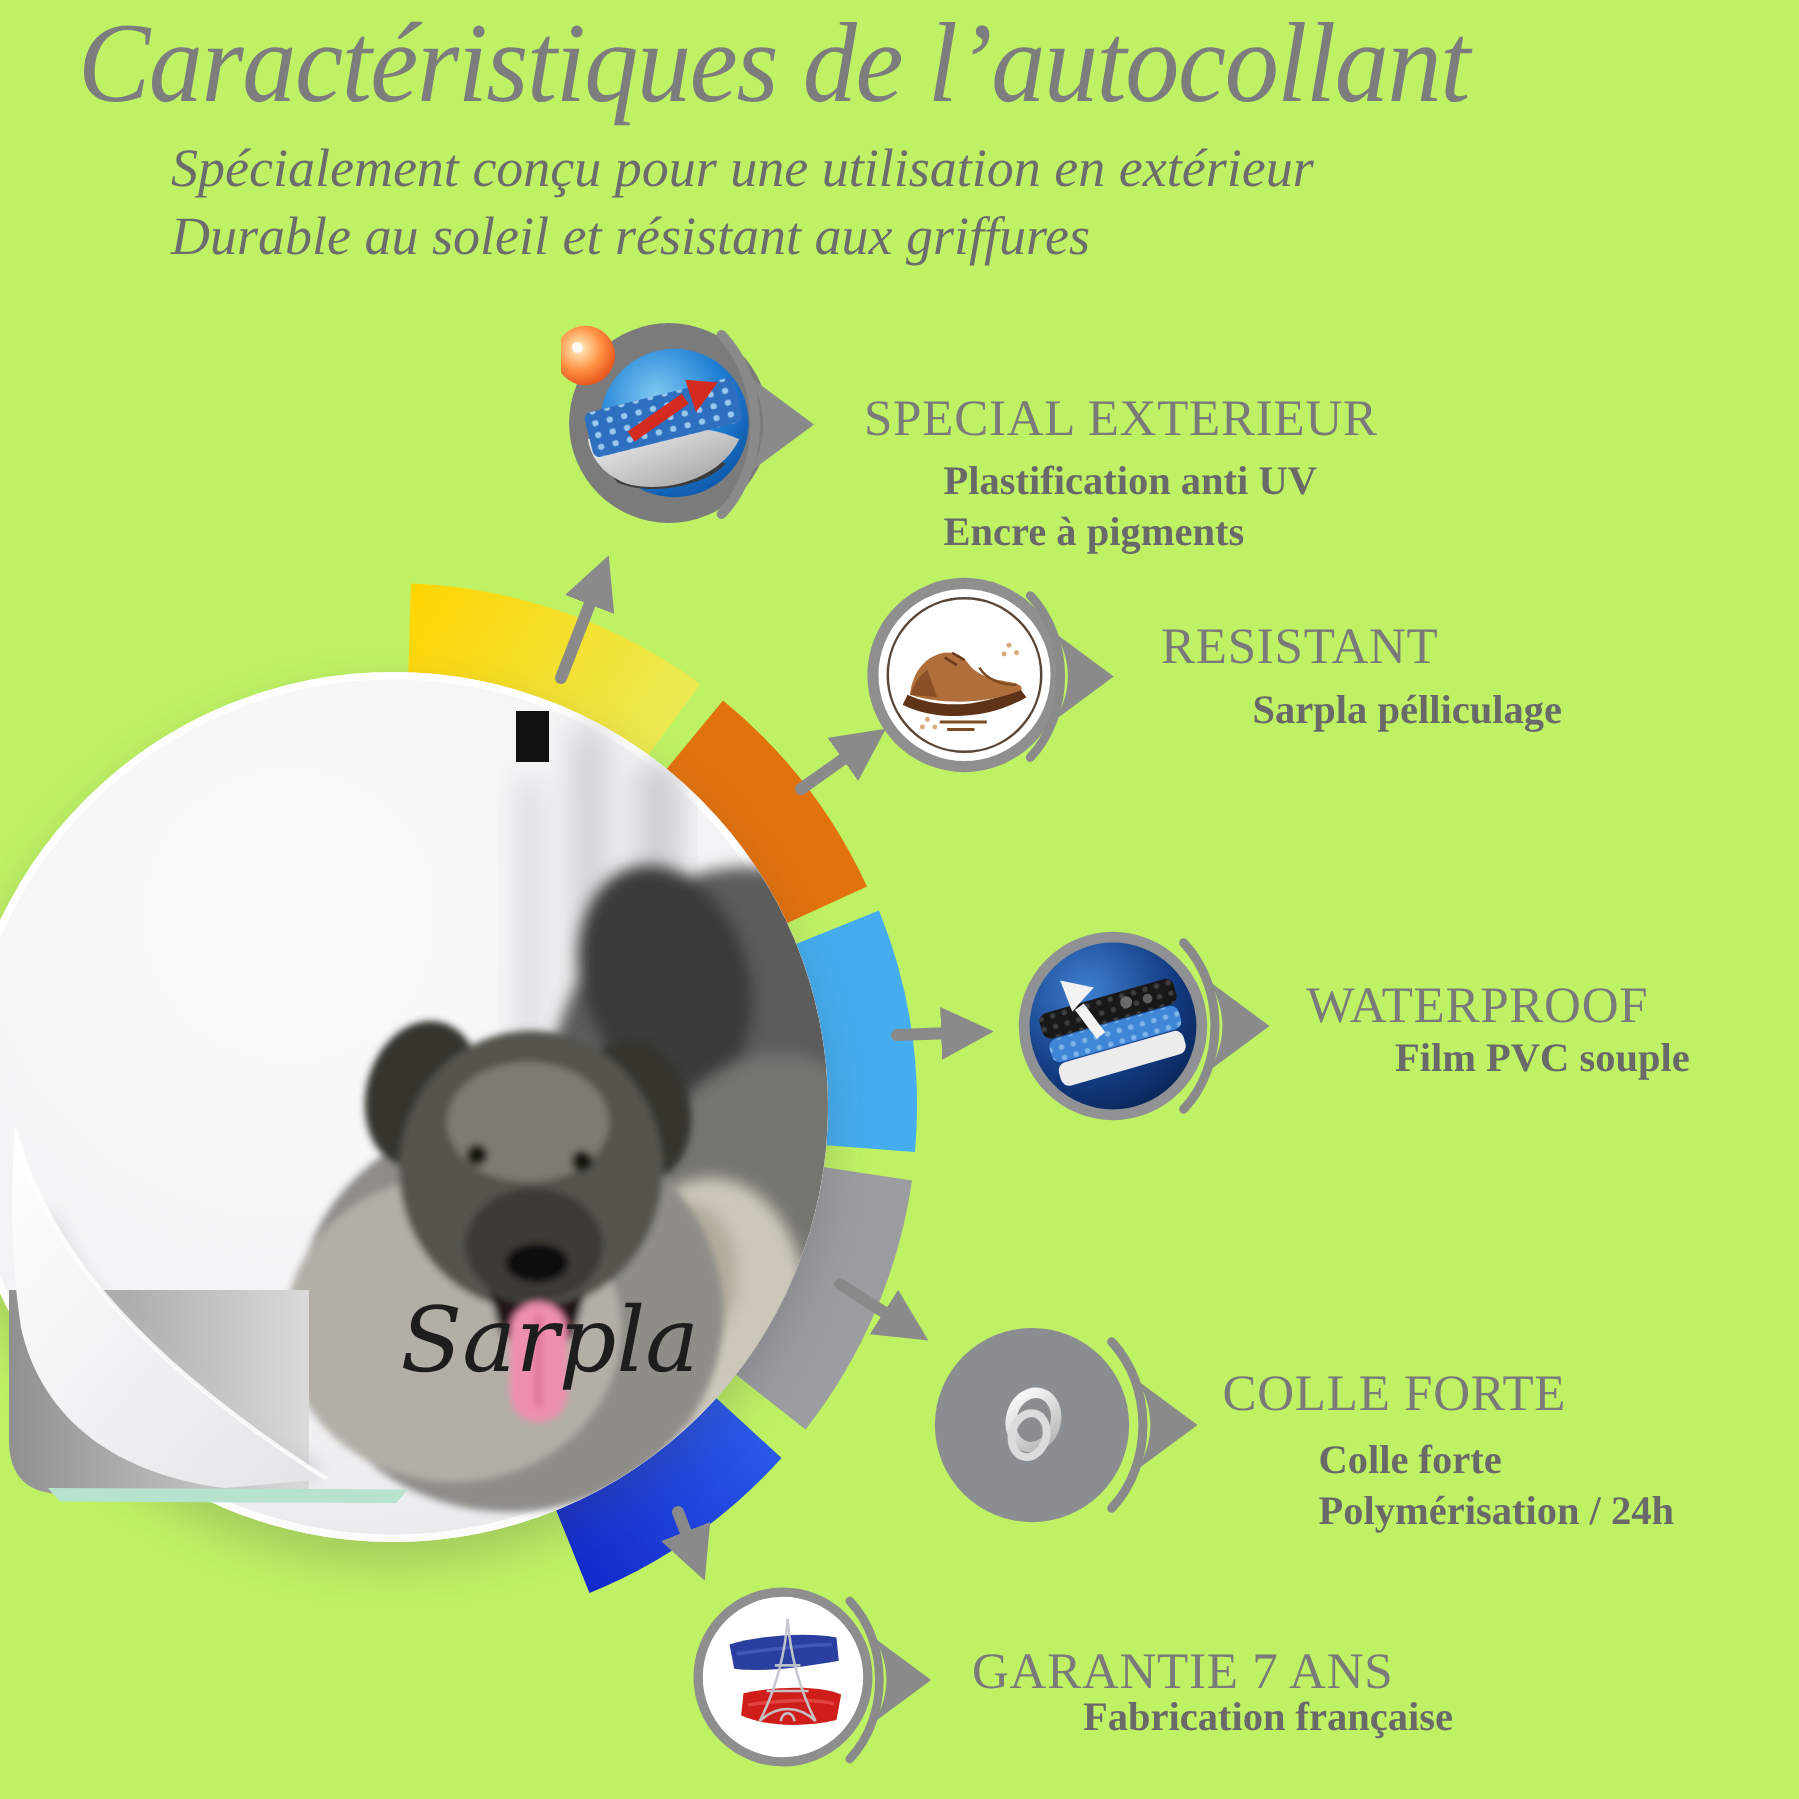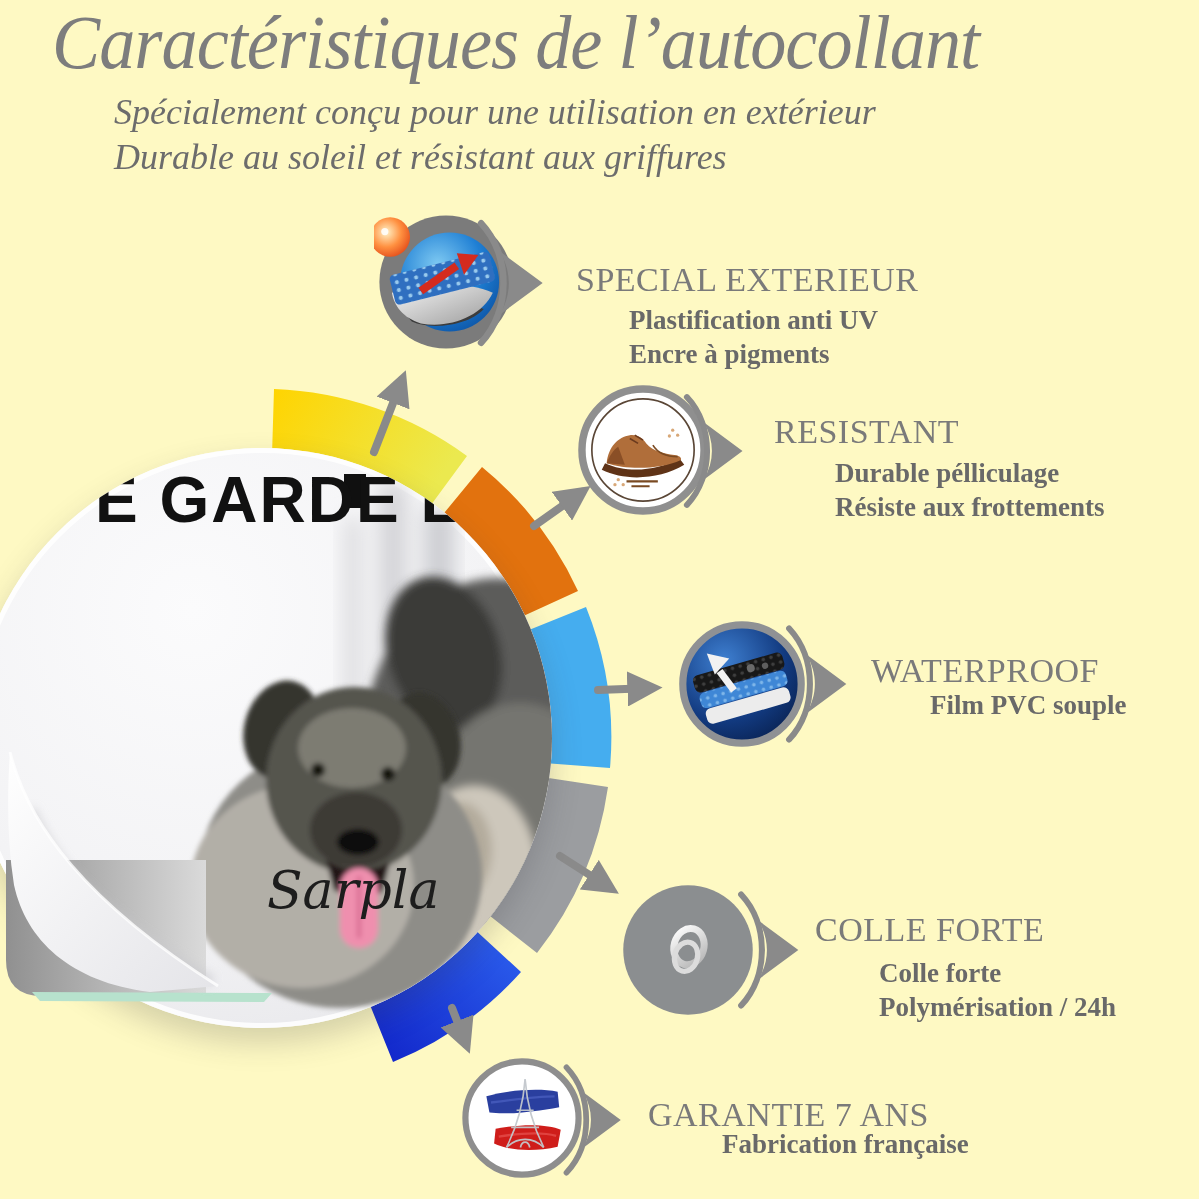--- a/index.html
+++ b/index.html
@@ -1,34 +1,34 @@
 <!DOCTYPE html>
 <html><head>
 <meta charset="utf-8">
 <style>
   html,body{margin:0;padding:0;background:#fff;}
-  .canvas{position:relative;width:1199px;height:1199px;background:#fef9c3;overflow:hidden;
+  .canvas{position:relative;width:1199px;height:1199px;background:#bef264;overflow:hidden;
           font-family:"Liberation Serif", serif;}
   
   .hdr-title{position:absolute;left:52px;top:4px;font-size:76px;font-style:italic;
     color:#7d7d7d;white-space:nowrap;transform:scaleX(.95);transform-origin:left top;
     letter-spacing:-1px;line-height:1;}
   .hdr-sub{position:absolute;font-size:36px;font-style:italic;color:#6c6c6c;line-height:1;white-space:nowrap;}
   .sub1{left:114px;top:94px;}
   .sub2{left:114px;top:139px;}
   
   .overlay{position:absolute;left:0;top:0;width:1199px;height:1199px;}
   
   .sticker-face{position:absolute;left:-28px;top:448px;width:580px;height:580px;border-radius:50%;
     overflow:hidden;background:radial-gradient(circle at 38% 28%, #fbfbfc 0%, #f3f3f5 55%, #e2e2e6 100%);
     box-shadow:0 14px 30px rgba(60,60,70,.22), inset 0 0 0 5px rgba(255,255,255,.85);}
   .dogart{position:absolute;left:0;top:0;width:580px;height:580px;}
   .stxt{position:absolute;color:#111;line-height:1;white-space:nowrap;}
   .stxt-top{left:123px;top:20px;font-family:"Liberation Sans",sans-serif;font-weight:700;font-size:64px;letter-spacing:2px;}
-  .stxt-brand{left:295px;top:416px;font-family:"DejaVu Serif",serif;font-style:italic;font-size:52px;color:#1d1d1d;}
+  .stxt-brand{left:295px;top:416px;font-family:"DejaVu Serif",serif;font-style:italic;font-size:60px;color:#1d1d1d;}
   .stxt-cap{left:230px;top:462px;font-family:"Liberation Sans",sans-serif;font-weight:700;font-size:25px;letter-spacing:1px;}
   .frag{position:absolute;background:#101010;}
   .frag1{left:128px;top:2px;width:30px;height:22px;transform:skewX(-12deg);}
   .frag2{left:372px;top:26px;width:22px;height:34px;}
   .peel{position:absolute;left:0;top:730px;width:560px;height:290px;}
   
   .feature{position:absolute;}
   .ficon,.motif{position:absolute;left:0;top:0;}
   .ftitle{position:absolute;font-size:34px;color:#7a7a7a;line-height:1;white-space:nowrap;letter-spacing:.5px;}
   .flines{position:absolute;font-size:27px;color:#696969;line-height:34px;white-space:nowrap;font-weight:bold;}
@@ -136,21 +136,20 @@
         <ellipse cx="386" cy="394" rx="21" ry="13" fill="#0b0b0a"></ellipse>
         <path d="M354,412 Q386,432 418,414 L410,444 Q386,456 362,442 Z" fill="#201312"></path>
         <rect x="368" y="420" width="38" height="80" rx="19" fill="#ef8fae"></rect>
         <path d="M387,428 v62" stroke="#d76a92" stroke-width="4" fill="none"></path>
       </g>
     </svg>
 
     <div class="frag frag1"></div>
     <div class="frag frag2"></div>
 
-    <div class="stxt stxt-top">E GARDE E</div>
     <div class="stxt stxt-brand">Sarpla</div>
   </div>
 
   <svg class="peel" viewBox="0 0 560 290">
     <defs>
       <linearGradient id="linerG" x1="0" y1="0" x2="1" y2="0">
         <stop offset="0" stop-color="#909090"></stop>
           <stop offset="1" stop-color="#dadada"></stop>
       </linearGradient>
       <linearGradient id="flapG" x1="0" y1="0" x2="1" y2="1">
@@ -233,22 +232,21 @@
         <circle cx="50" cy="116" r="2"></circle>
           <circle cx="56" cy="122" r="2"></circle>
           <circle cx="46" cy="122" r="2"></circle>
       </g>
     </svg>
     <svg class="motif">
         <use href="#motif"></use>
       </svg>
     <div class="ftitle">RESISTANT</div>
     <div class="flines">
-      <div>Durable pélliculage</div>
-      <div>Résiste aux frottements</div>
+      <div>Sarpla pélliculage</div>
     </div>
   </div>
 
   <div class="feature f3">
     <svg class="ficon" viewBox="0 0 160 160">
       <defs>
         <radialGradient id="navyG" cx=".35" cy=".3" r=".85">
           <stop offset="0" stop-color="#3e7fd0"></stop>
             <stop offset=".6" stop-color="#123a80"></stop>
             <stop offset="1" stop-color="#071c46"></stop>

